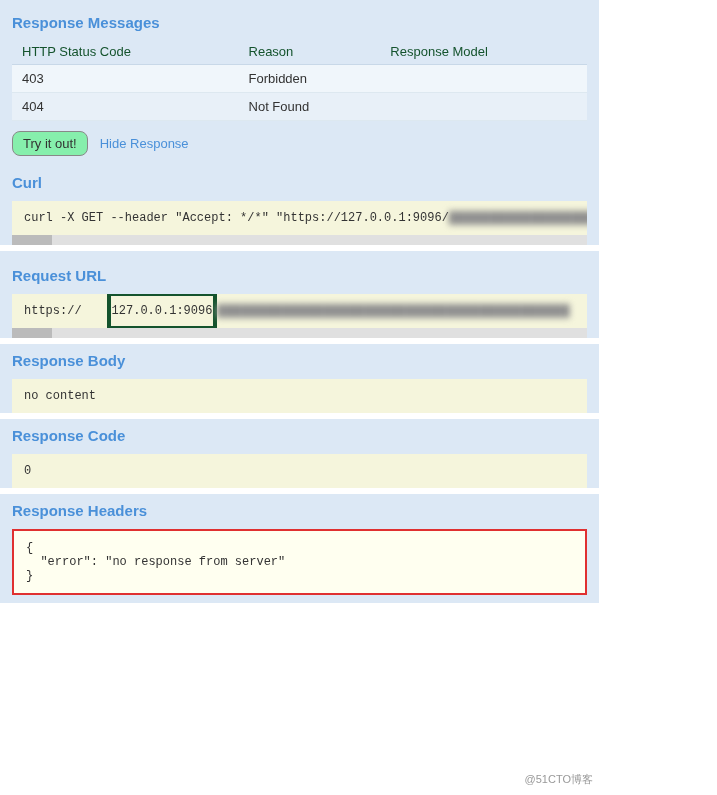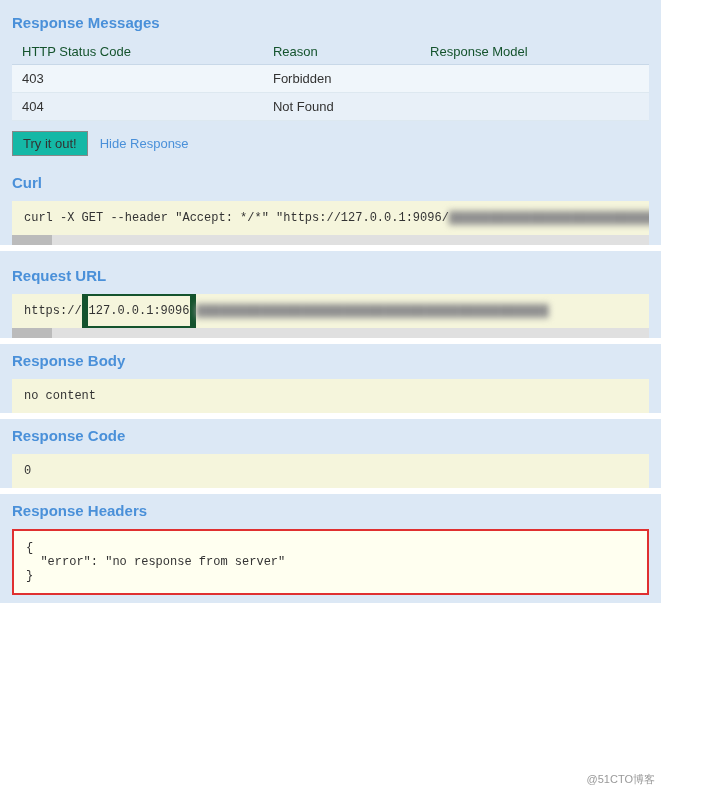--- a/index.html
+++ b/index.html
@@ -11,21 +11,21 @@
     body {
       font-family: Arial, sans-serif;
       font-size: 13px;
       background-color: #ffffff;
       width: 717px;
       min-height: 795px;
       color: #333;
     }
 
     .page-wrapper {
-      width: 661px;
+      width: 599px;
       min-height: 795px;
       background: #fff;
       position: relative;
       padding-bottom: 20px;
     }
 
     
     .section-response-messages {
       background-color: #dce8f5;
       padding: 8px 12px 0 12px;
@@ -71,25 +71,25 @@
     .action-row {
       display: flex;
       align-items: center;
       gap: 12px;
       padding: 10px 12px;
       background-color: #dce8f5;
     }
 
     .try-it-btn {
       border: 1px solid #888;
-      background: #14b8a6;
+      background: #86efac;
       padding: 4px 10px;
       font-size: 13px;
       cursor: pointer;
-      border-radius: 0;
+      border-radius: 8px;
       color: #333;
     }
 
     .hide-response-link {
       color: #4a90d9;
       text-decoration: none;
       font-size: 13px;
       cursor: pointer;
     }
 
@@ -151,23 +151,24 @@
       font-family: 'Courier New', monospace;
       font-size: 12px;
       color: #333;
       overflow-x: auto;
       white-space: nowrap;
       margin: 6px 0 0 0;
       width: 100%;
     }
 
     .url-highlight {
-      border: 6px solid #14532d;
+      border: 4px solid #14532d;
       display: inline;
       padding: 8px 1px;
+      margin-left: 25px;
     }
 
     
     .section-response-body {
       background-color: #dce8f5;
       padding: 0 12px 0 12px;
       margin-top: 6px;
     }
 
     .section-response-body .section-title {

